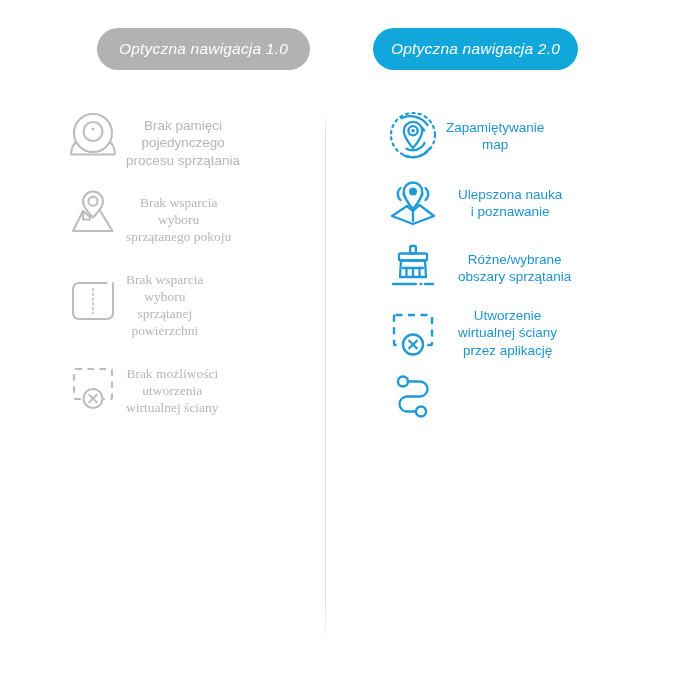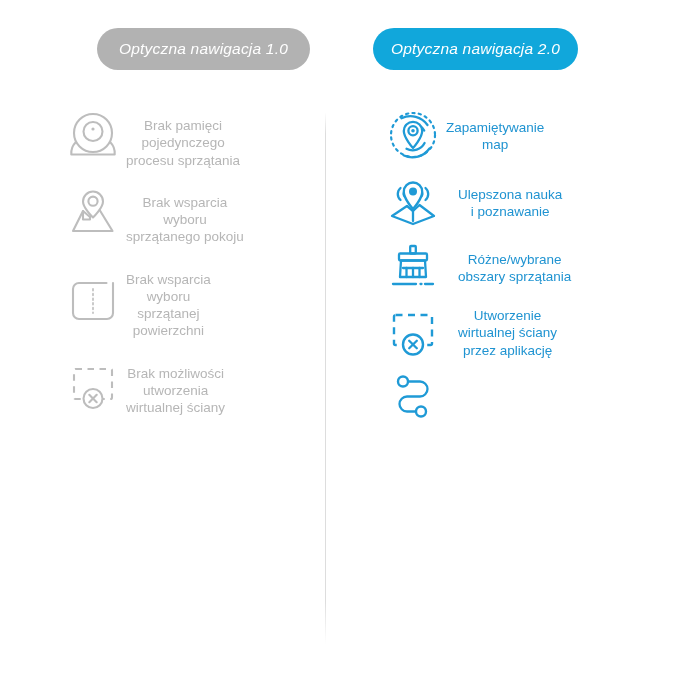--- a/index.html
+++ b/index.html
@@ -94,21 +94,21 @@
     color: #b6b6b6;
     font-size: 13.5px;
     margin-top: 9px;
   }
   .col-right .feature-label {
     color: #1f93d1;
     font-size: 13.5px;
   }
 
   
-  .col-left  .feature + .feature { margin-top: 16px; }
+  .col-left  .feature + .feature { margin-top: 16px; font-family: Liberation Serif, serif; }
   .col-right .feature + .feature { margin-top: 12px; gap: 12px; }
 
   .stroke-grey { stroke: #bdbdbd; fill: none; stroke-width: 2.1; stroke-linecap: round; stroke-linejoin: round; }
   .fill-grey   { fill: #bdbdbd; }
   .stroke-blue { stroke: #1f9ad6; fill: none; stroke-width: 2.3; stroke-linecap: round; stroke-linejoin: round; }
   .fill-blue   { fill: #1f9ad6; }
 </style>
 </head>
 <body>
 

